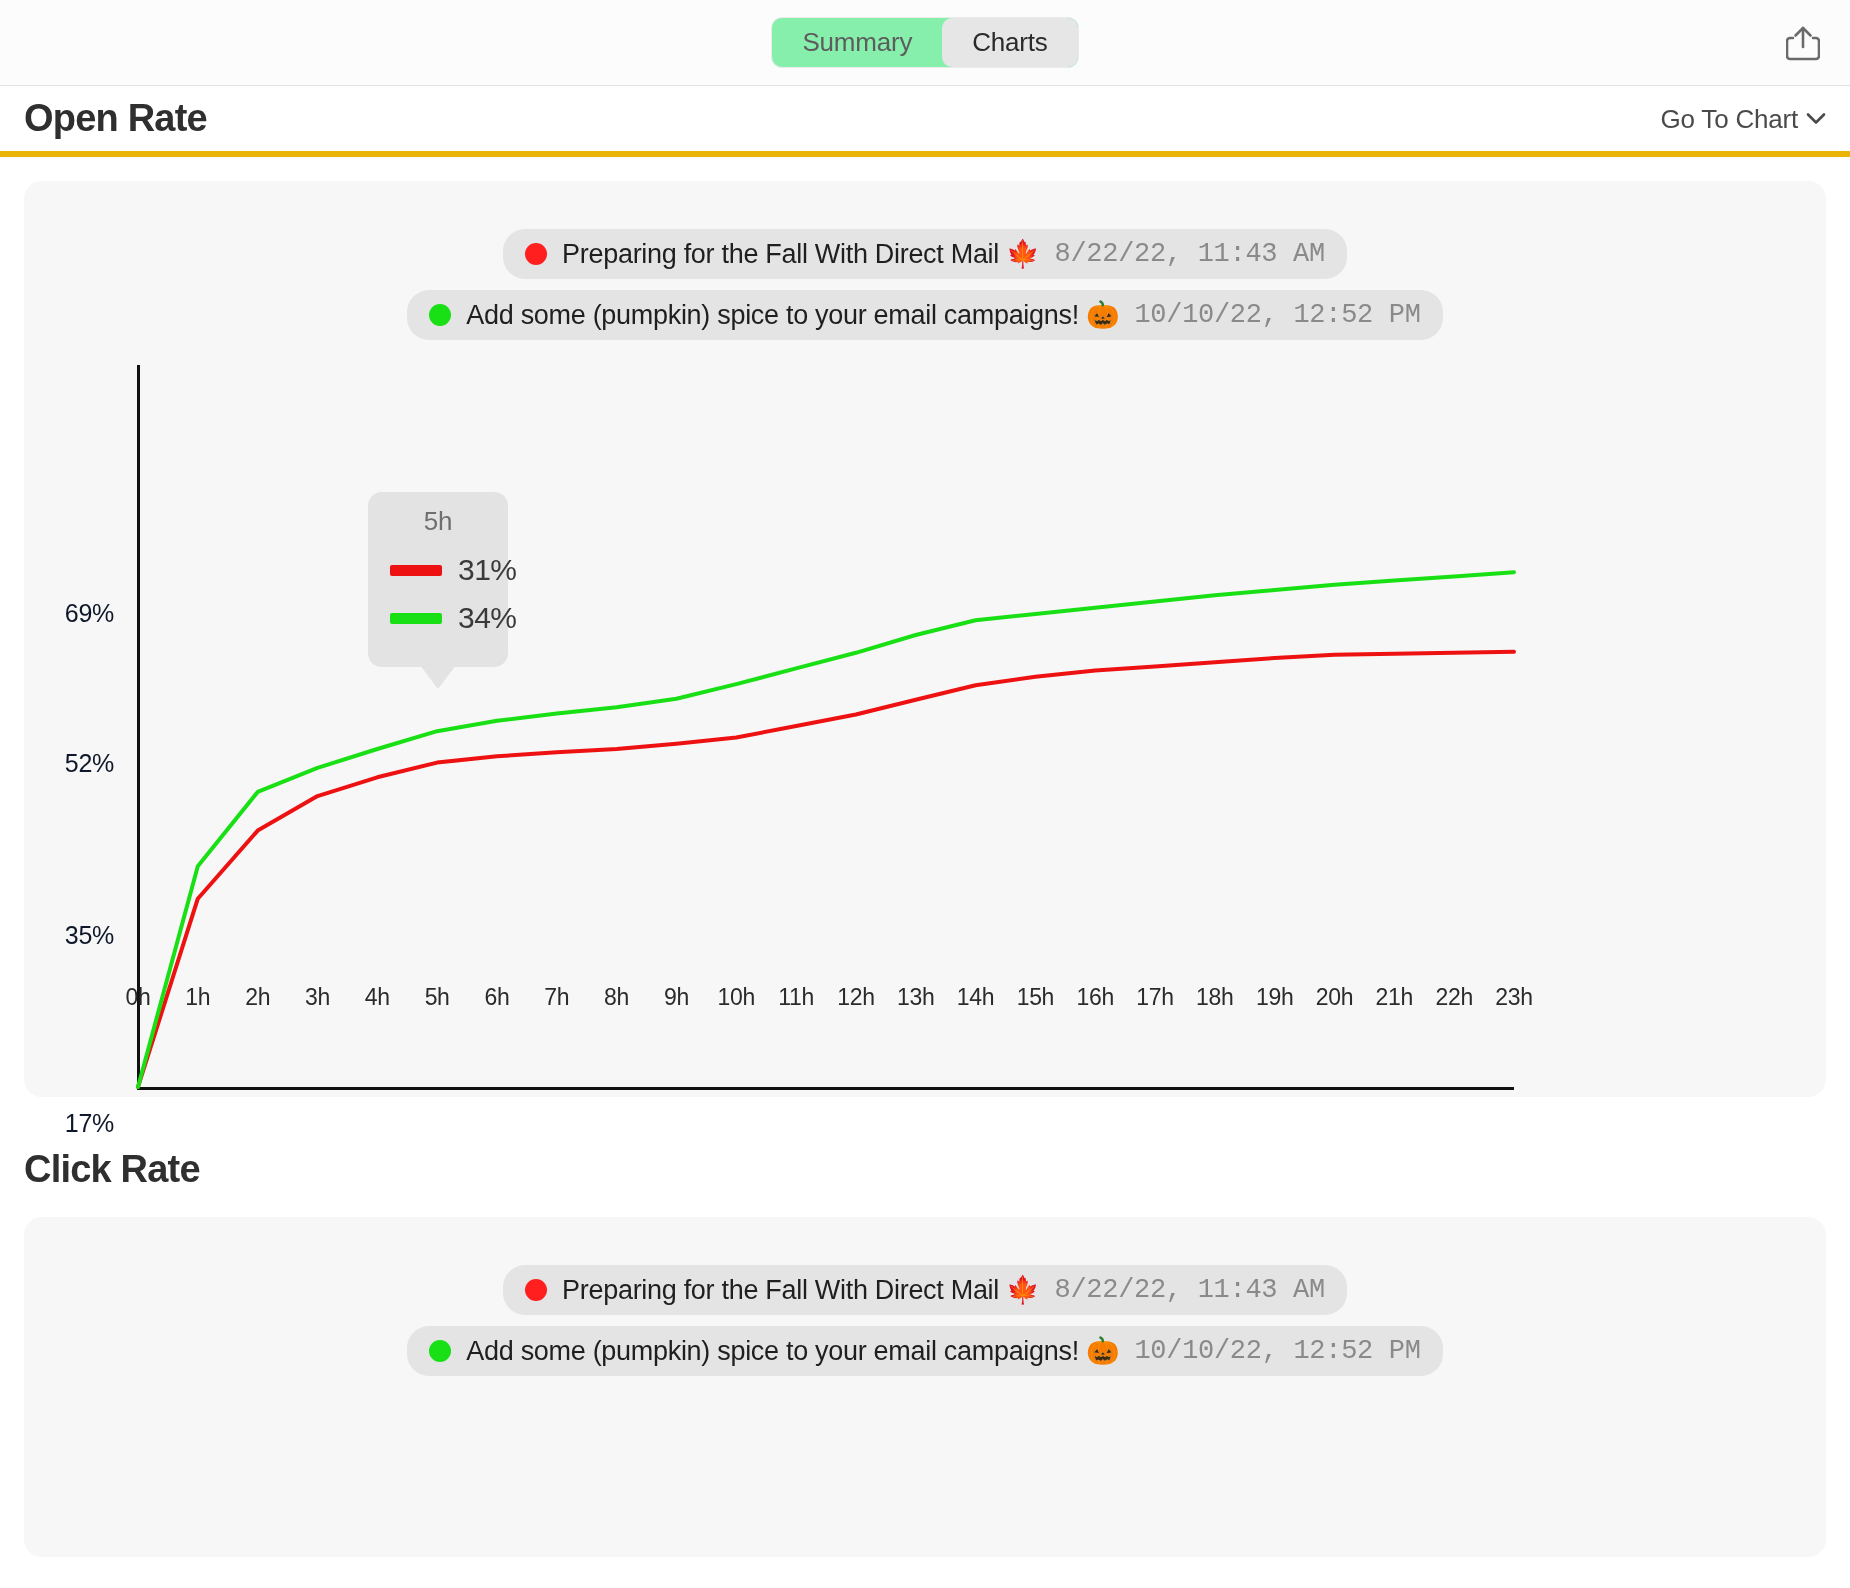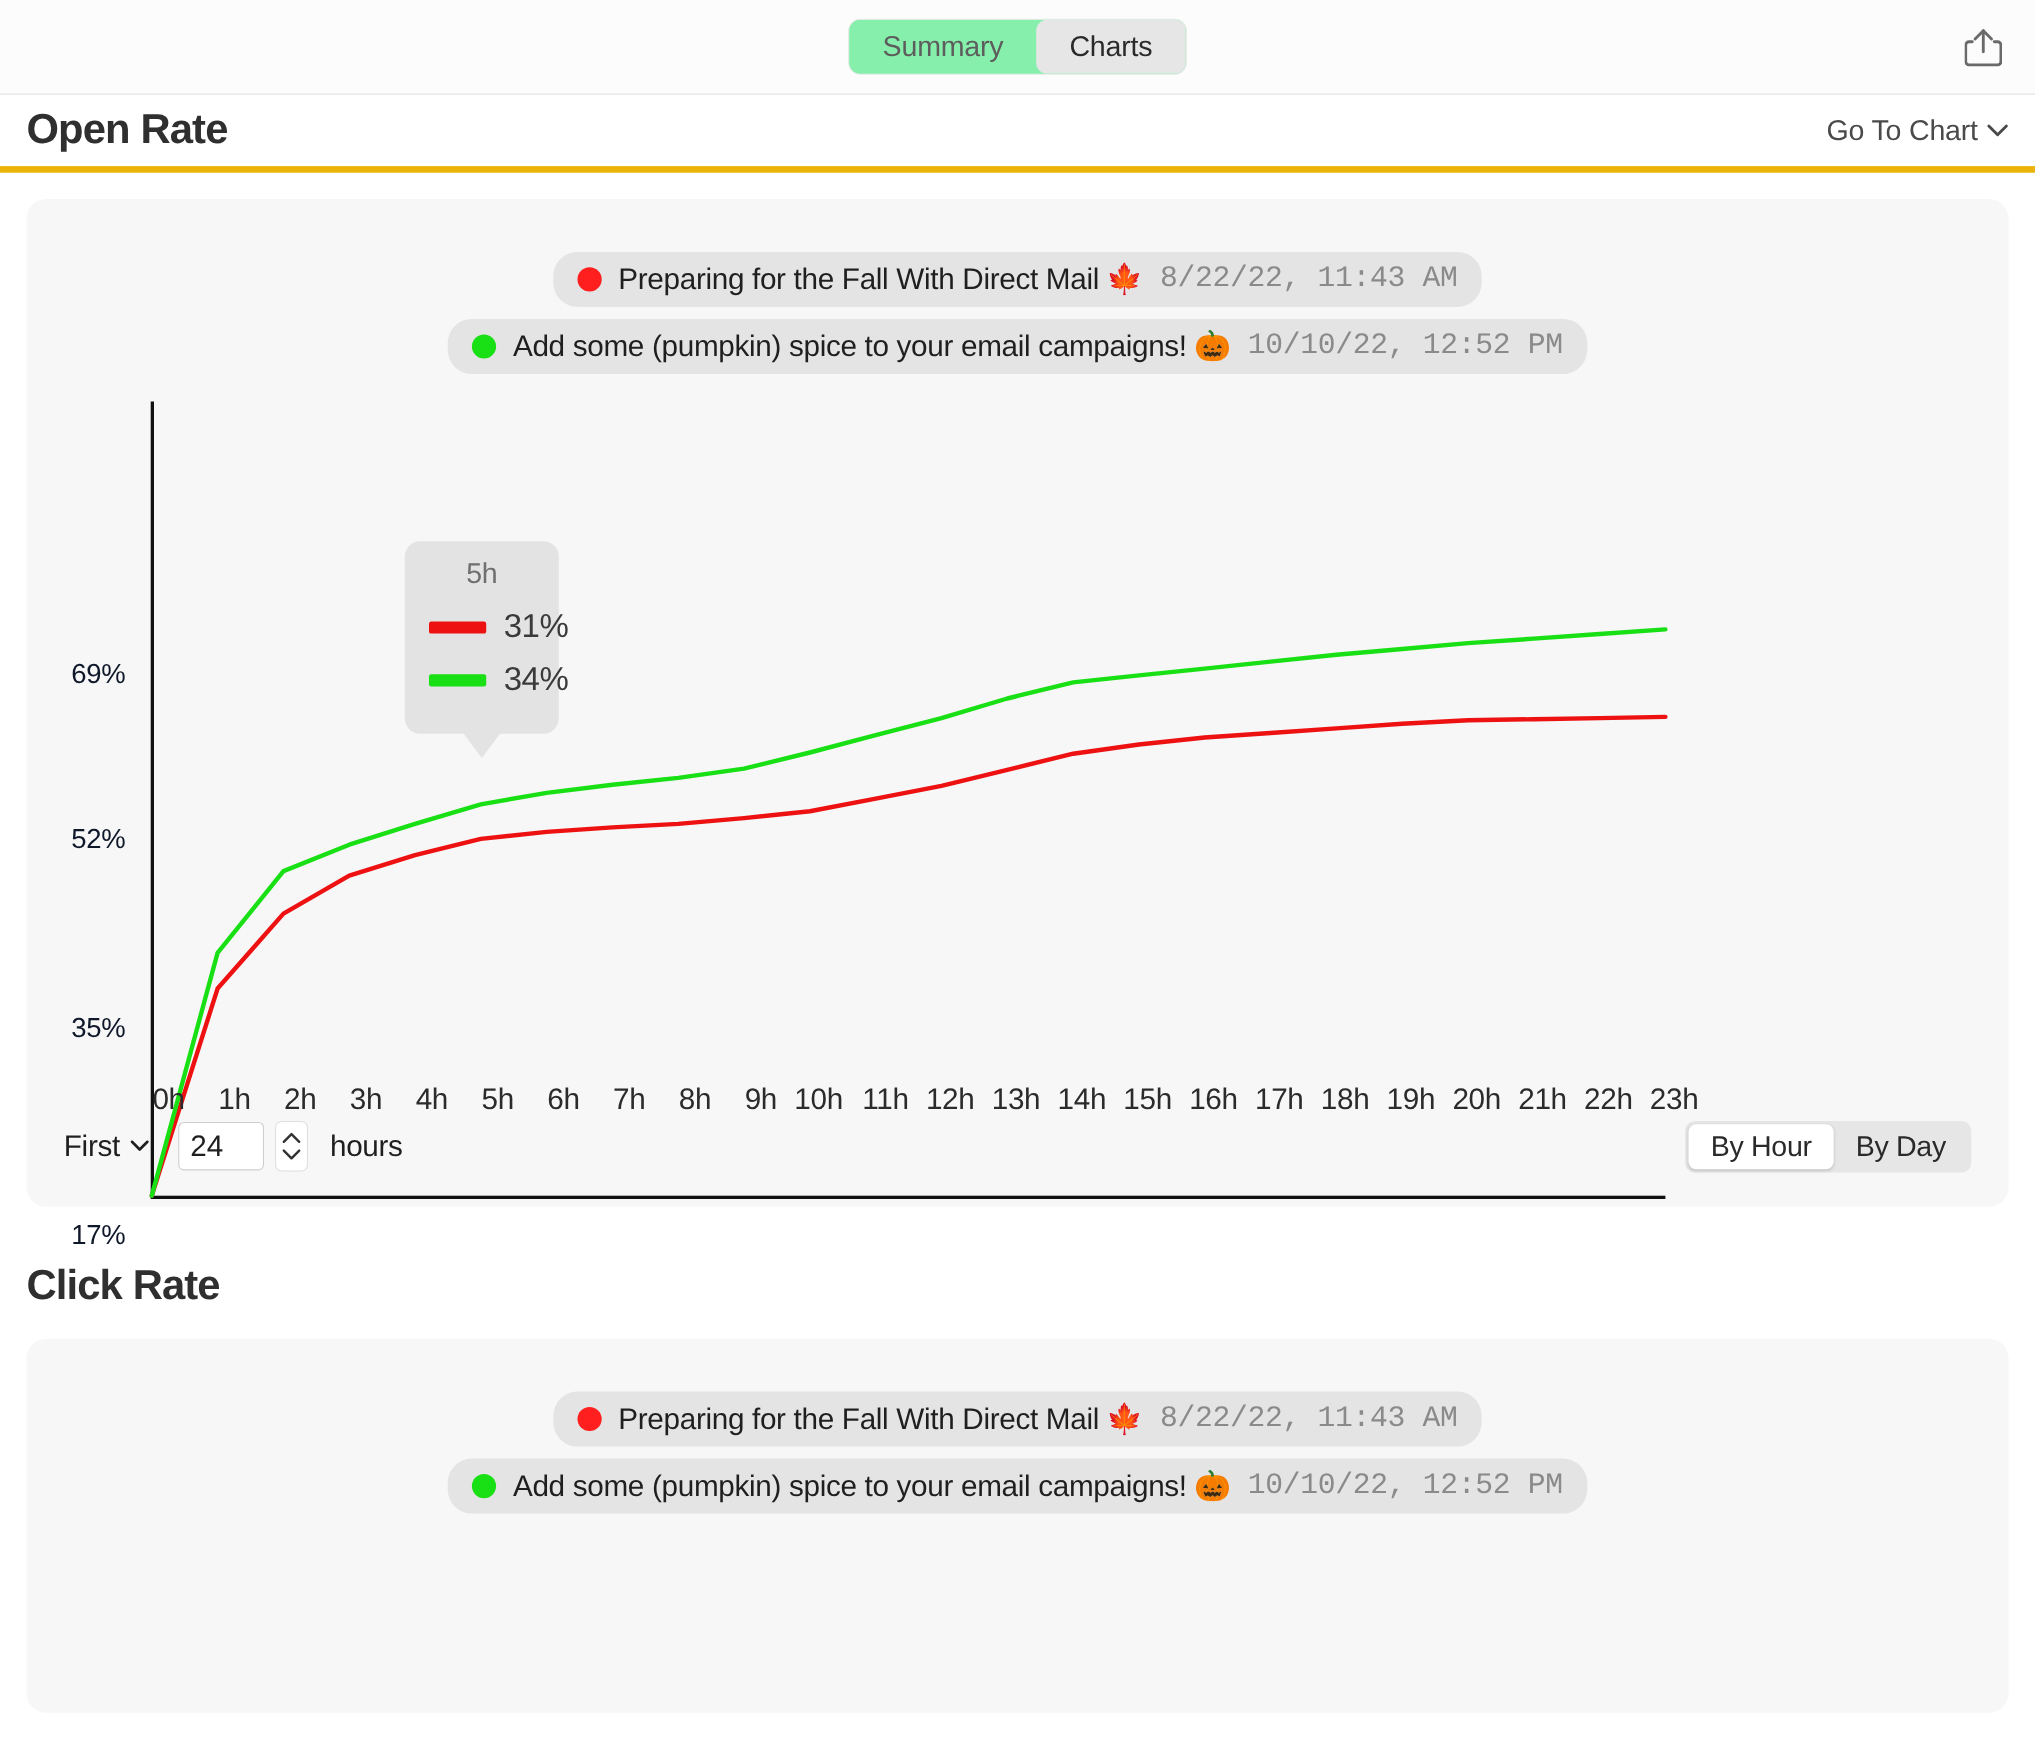--- a/index.html
+++ b/index.html
@@ -127,23 +127,23 @@
   .ylabel {
     position: absolute;
     font-size: 25px;
     color: #0f172a;
     text-align: right;
     width: 90px;
     letter-spacing: -0.3px;
   }
   .xlabel {
     position: absolute;
-    font-size: 27px;
+    font-size: 23px;
     color: #2b2b2b;
-    text-align: right;
+    text-align: center;
     width: 60px;
     top: 803px;
     letter-spacing: -0.3px;
   }
   .axis-v {
     position: absolute;
     left: 113px; top: 184px;
     width: 3px; height: 724px;
     background: #111;
   }
@@ -348,43 +348,20 @@
         <span class="tt-val">31%</span>
       </div>
       <div class="tt-row">
         <span class="tt-swatch" style="background:#19e015"></span>
         <span class="tt-val">34%</span>
       </div>
       <div class="tt-tail"></div>
     </div>
   </div>
 
-  <div class="controls">
-    <div class="first-drop">
-      <span>First</span>
-      <svg width="18" height="12" viewBox="0 0 18 12">
-        <polyline points="2,2 9,9 16,2" fill="none" stroke="#1f1f1f" stroke-width="2.4" stroke-linecap="round" stroke-linejoin="round"></polyline>
-      </svg>
-    </div>
-    <input class="num-input" type="text" value="24" style="">
-    <div class="stepper">
-      <svg width="18" height="11" viewBox="0 0 18 11">
-        <polyline points="2,9 9,2 16,9" fill="none" stroke="#333" stroke-width="2.2" stroke-linecap="round" stroke-linejoin="round"></polyline>
-      </svg>
-      <svg width="18" height="11" viewBox="0 0 18 11">
-        <polyline points="2,2 9,9 16,2" fill="none" stroke="#333" stroke-width="2.2" stroke-linecap="round" stroke-linejoin="round"></polyline>
-      </svg>
-    </div>
-    <span class="hours-label">hours</span>
-
-    <div class="hourday">
-      <div class="hd-item active">By Hour</div>
-      <div class="hd-item">By Day</div>
-    </div>
-  </div>
 </div>
 
 <div class="section-head2">
   <div class="section-title">Click Rate</div>
 </div>
 
 <div class="card2">
   <div class="legend-wrap2">
     <div class="legend-pill">
       <span class="legend-dot" style="background:#ff1f1f"></span>

